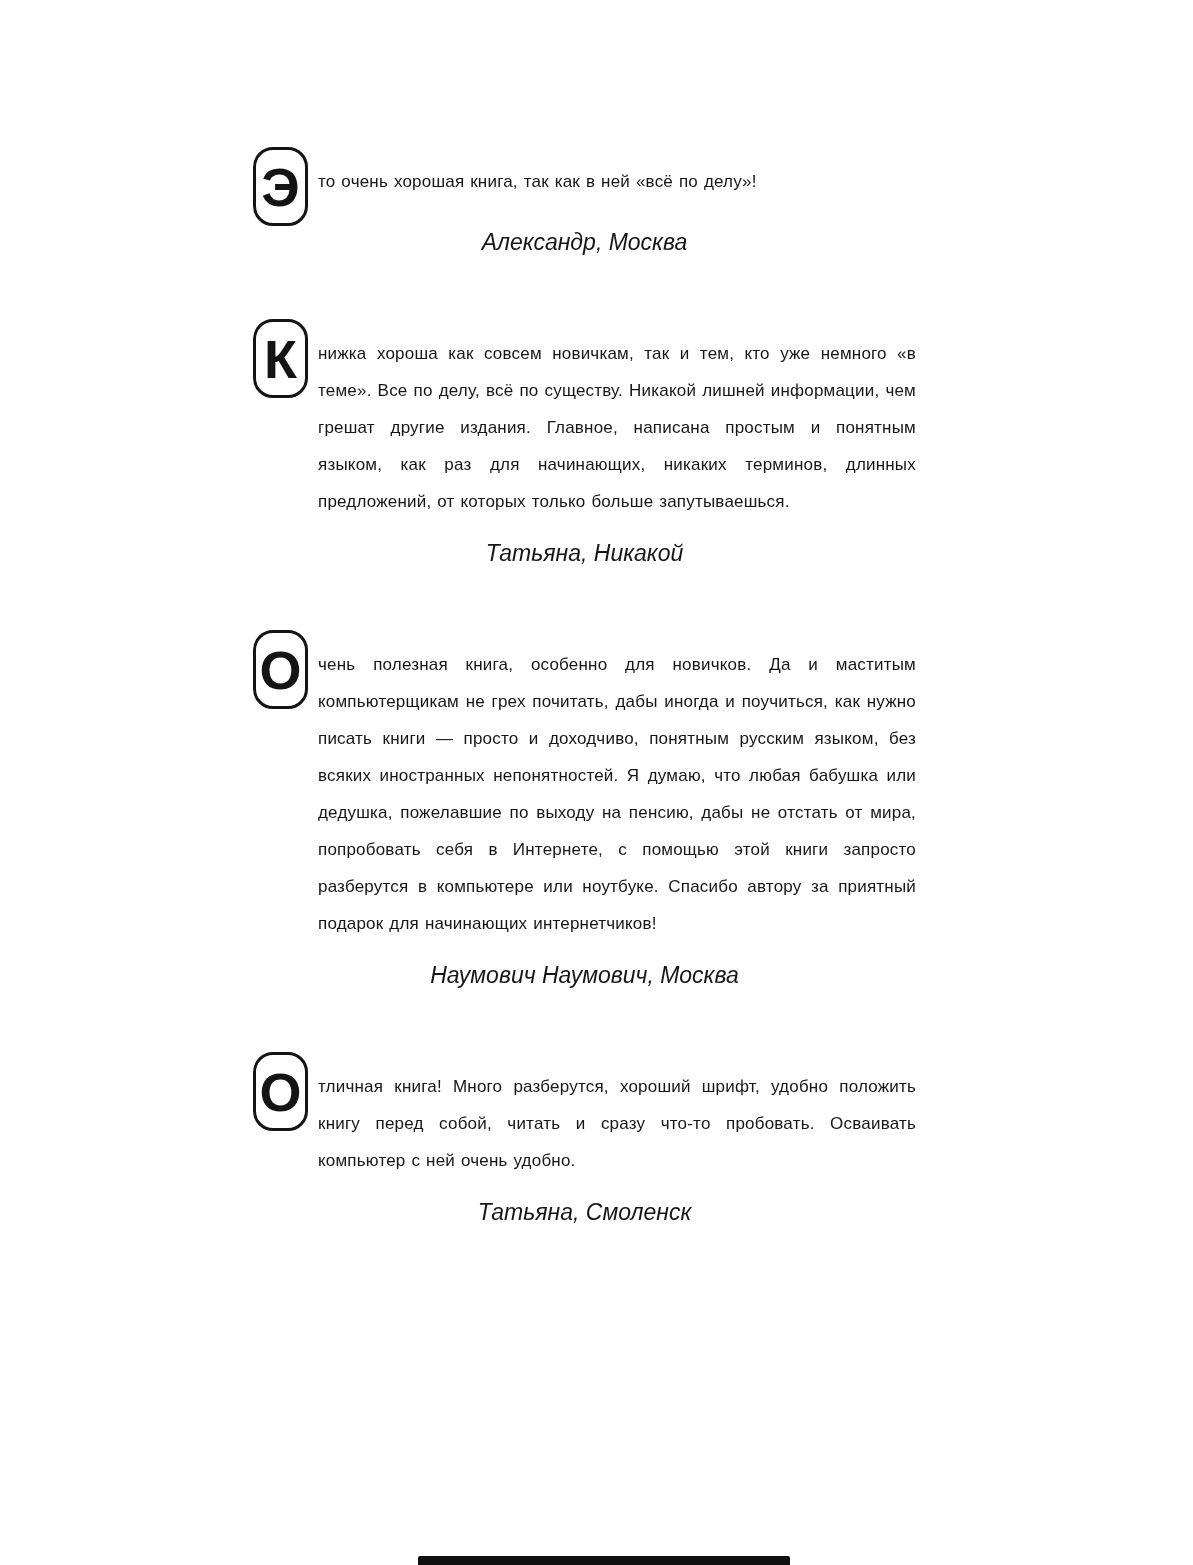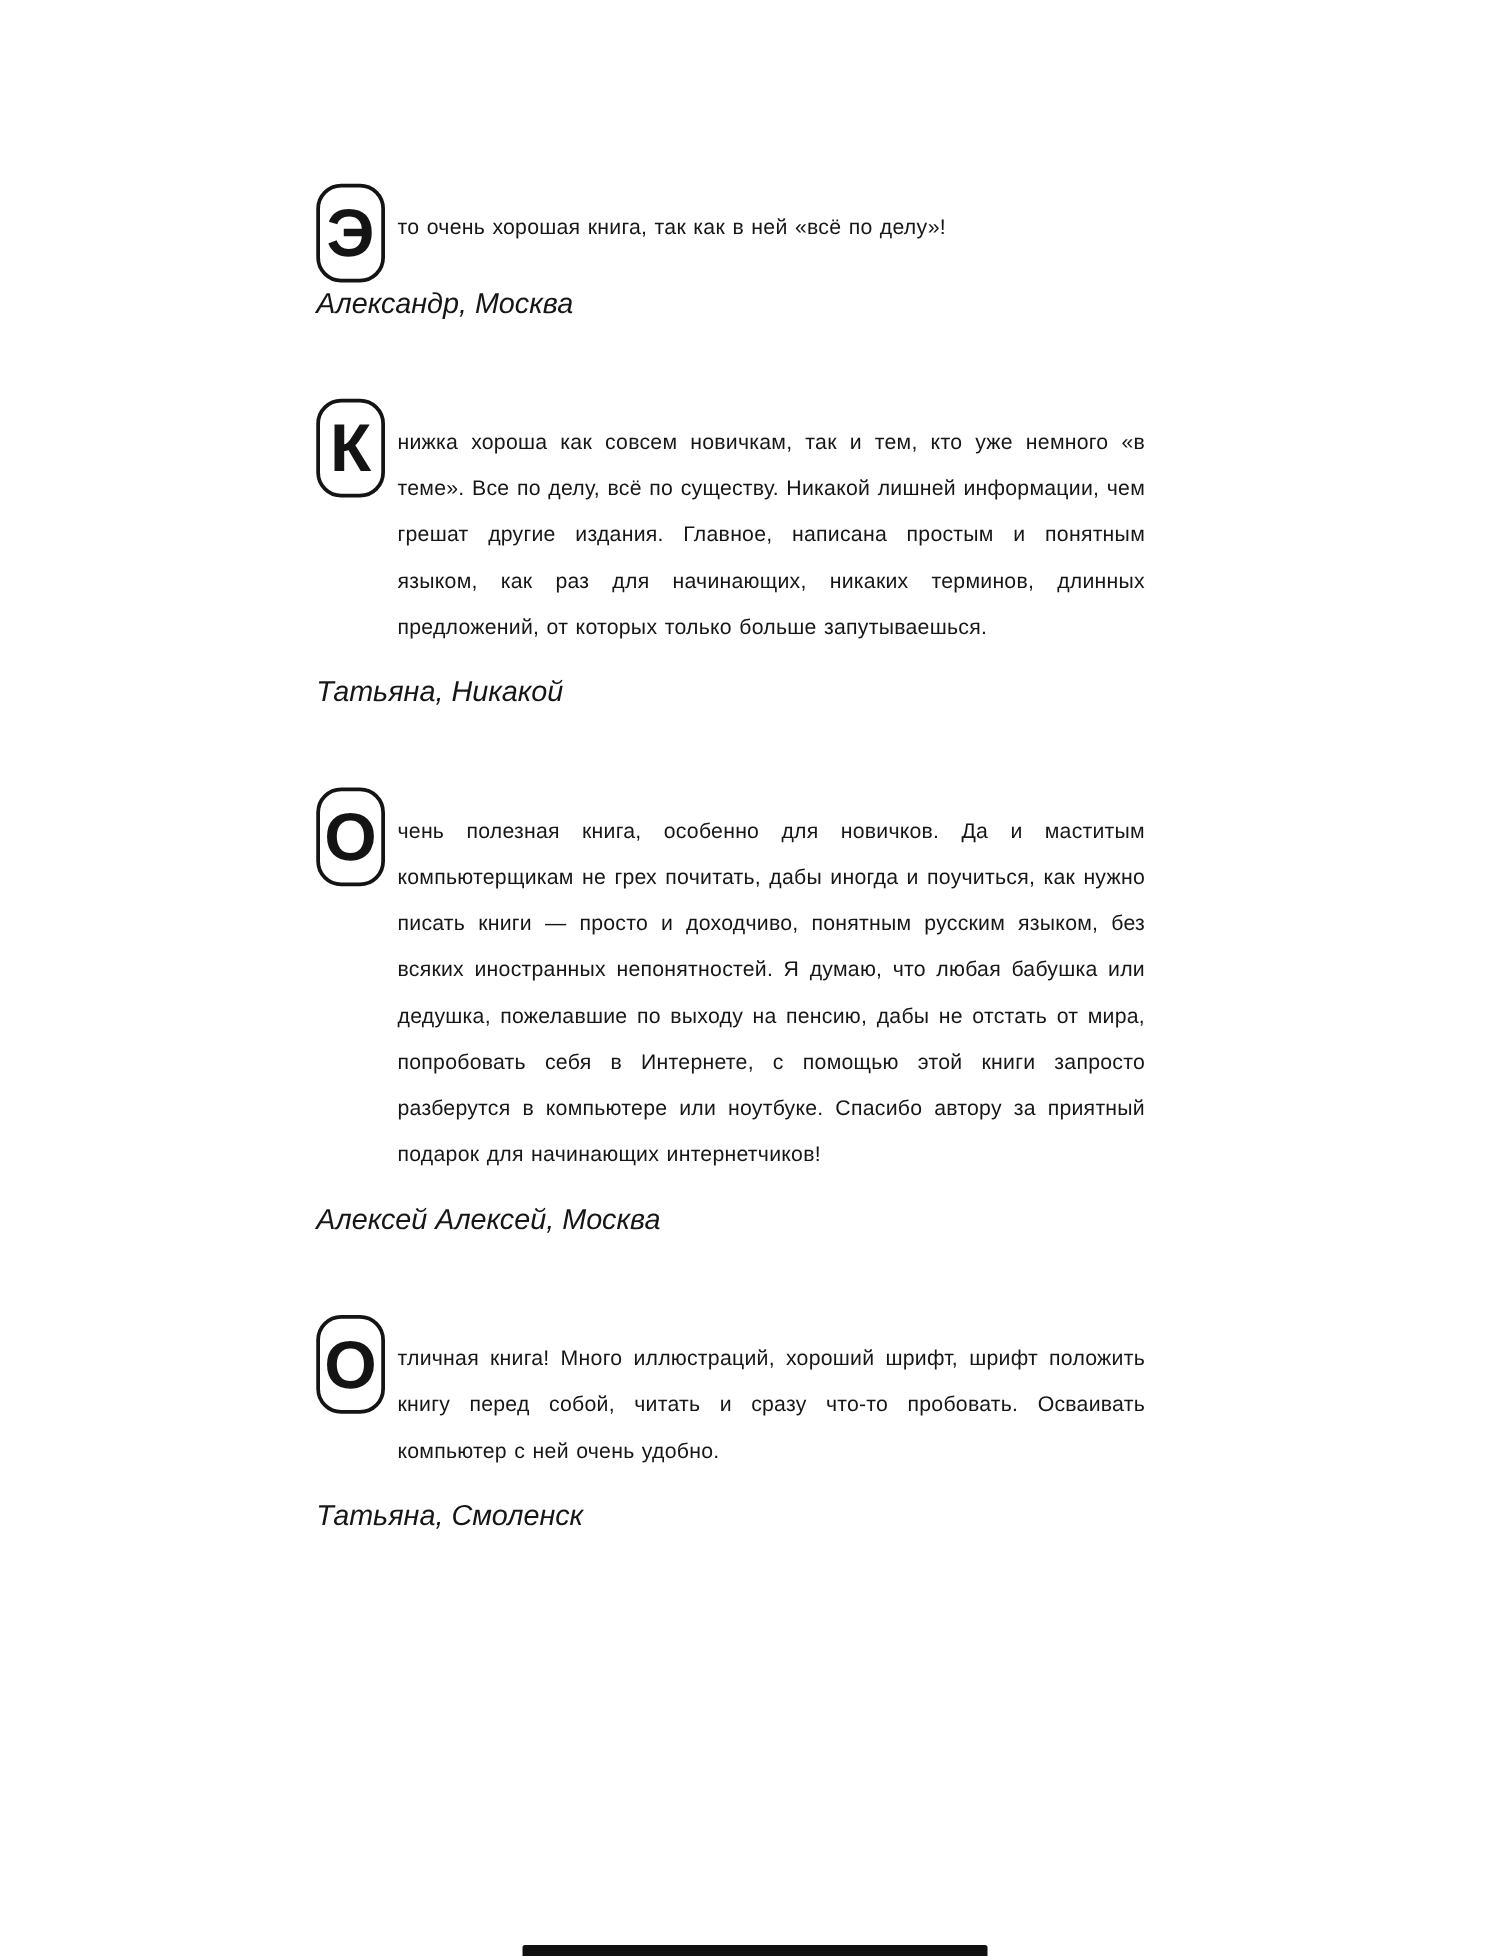--- a/index.html
+++ b/index.html
@@ -53,21 +53,21 @@
     letter-spacing: 0.2px;
     word-spacing: 1px;
     color: #161616;
   }
 
   .attribution {
     margin-top: 18px;
     font-size: 23px;
     line-height: 30px;
     font-style: italic;
-    text-align: left;
+    text-align: center;
     color: #161616;
   }
 
   .bottom-mark {
     position: absolute;
     bottom: 0;
     left: 418px;
     width: 372px;
     height: 9px;
     background: #101010;
@@ -87,24 +87,24 @@
 
   <section class="testimonial">
     <div class="dropcap">К</div>
     <p class="body">нижка хороша как совсем новичкам, так и тем, кто уже немного «в теме». Все по делу, всё по существу. Никакой лишней информации, чем грешат другие издания. Главное, написана простым и понятным языком, как раз для начинающих, никаких терминов, длинных предложений, от которых только больше запутываешься.</p>
     <p class="attribution">Татьяна, Никакой</p>
   </section>
 
   <section class="testimonial">
     <div class="dropcap">О</div>
     <p class="body">чень полезная книга, особенно для новичков. Да и маститым компьютерщикам не грех почитать, дабы иногда и поучиться, как нужно писать книги — просто и доходчиво, понятным русским языком, без всяких иностранных непонятностей. Я думаю, что любая бабушка или дедушка, пожелавшие по выходу на пенсию, дабы не отстать от мира, попробовать себя в Интернете, с помощью этой книги запросто разберутся в компьютере или ноутбуке. Спасибо автору за приятный подарок для начинающих интернетчиков!</p>
-    <p class="attribution">Алексей Алексей, Москва</p>
+    <p class="attribution">Наумович Наумович, Москва</p>
   </section>
 
   <section class="testimonial">
     <div class="dropcap">О</div>
-    <p class="body">тличная книга! Много иллюстраций, хороший шрифт, шрифт положить книгу перед собой, читать и сразу что-то пробовать. Осваивать компьютер с ней очень удобно.</p>
+    <p class="body">тличная книга! Много разберутся, хороший шрифт, удобно положить книгу перед собой, читать и сразу что-то пробовать. Осваивать компьютер с ней очень удобно.</p>
     <p class="attribution">Татьяна, Смоленск</p>
   </section>
 
   <div class="bottom-mark"></div>
 
 </div>
 
 </body></html>

